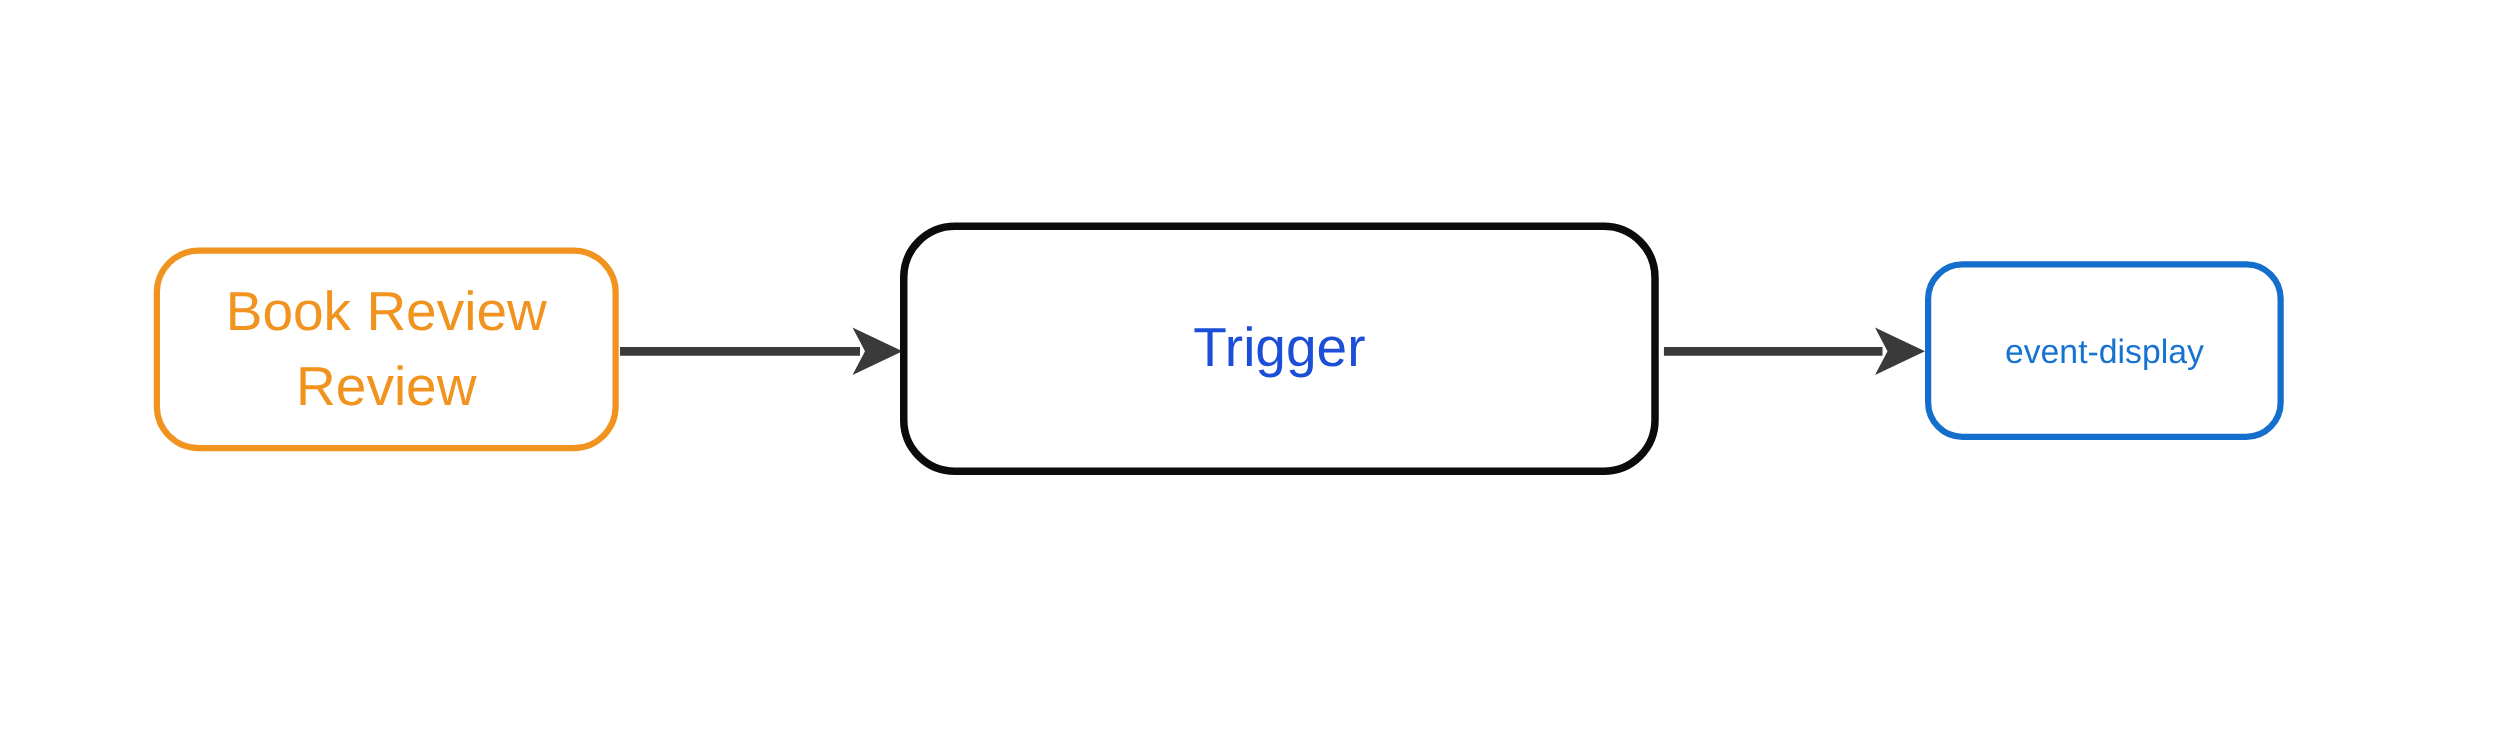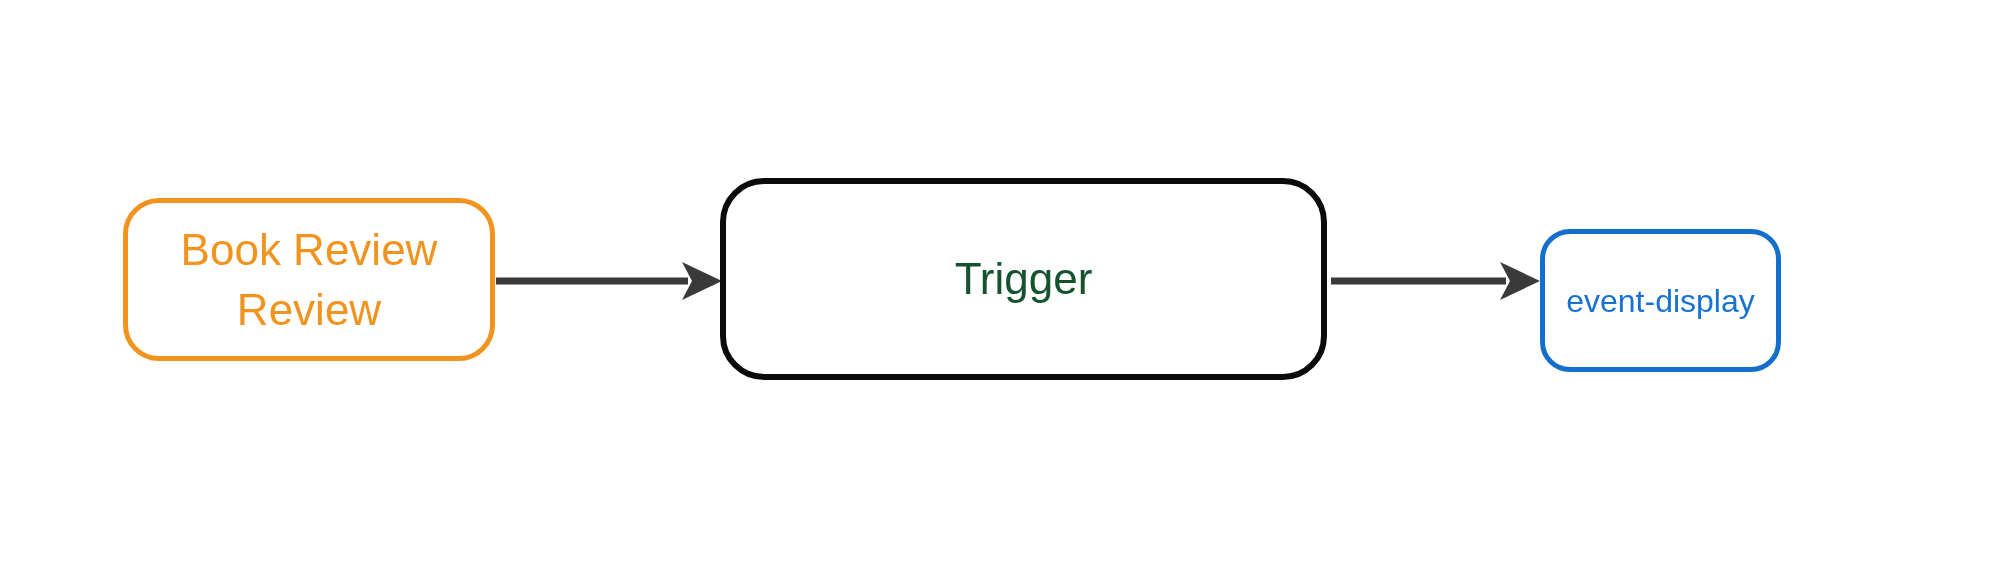--- a/index.html
+++ b/index.html
@@ -48,35 +48,34 @@
     line-height: 60px;
     text-align: right;
   }
   .node-trigger {
     left: 720px;
     top: 178px;
     width: 607px;
     height: 202px;
     border: 6px solid var(--trigger-accent);
     border-radius: 44px;
-    color: #14532d;
+    color: #1d4ed8;
     font-size: 44px;
     line-height: 62px;
   }
   .node-sink {
     left: 1540px;
     top: 209px;
-    width: 241px;
+    width: 287px;
     height: 143px;
     border: 5px solid var(--sink-border);
     border-radius: 30px;
     color: var(--sink-text);
-    font-size: 32px;
+    font-size: 27px;
     line-height: 48px;
-    margin-top: 20px;
   }
   svg.edge {
     position: absolute;
     display: block;
   }
   svg.edge line {
     stroke: var(--arrow-color);
     stroke-width: 7;
   }
   svg.edge polygon {

